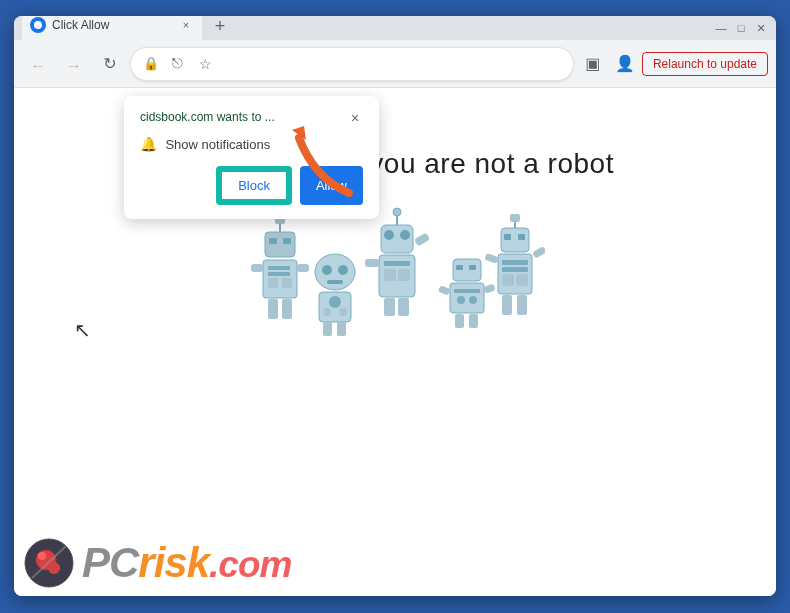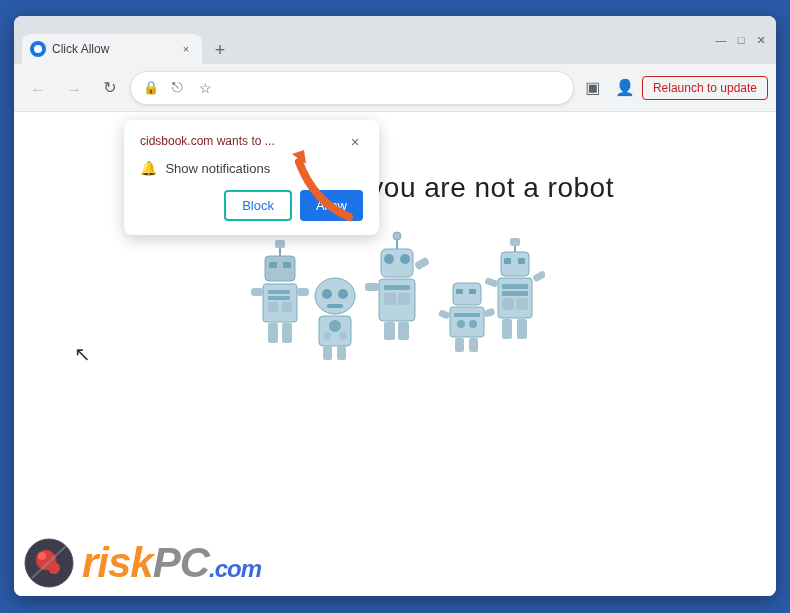--- a/index.html
+++ b/index.html
@@ -20,21 +20,21 @@
       border-radius: 8px;
       box-shadow: 0 4px 20px rgba(0,0,0,0.4);
       display: flex;
       flex-direction: column;
       overflow: hidden;
     }
 
     
     .title-bar {
       background: #dee1e6;
-      height: 48px;
+      height: 24px;
       display: flex;
       align-items: center;
       padding: 0 8px;
       gap: 4px;
     }
 
     .tab-strip {
       display: flex;
       align-items: flex-end;
       flex: 1;
@@ -252,21 +252,21 @@
 
     .popup-header {
       display: flex;
       justify-content: space-between;
       align-items: flex-start;
       margin-bottom: 10px;
     }
 
     .popup-site {
       font-size: 12px;
-      color: #7f1d1d;
+      color: #14532d;
       font-weight: 500;
     }
 
     .popup-close {
       width: 16px;
       height: 16px;
       display: flex;
       align-items: center;
       justify-content: center;
       cursor: pointer;
@@ -309,21 +309,21 @@
     }
 
     .popup-btn-allow {
       background: #1a73e8;
       color: white;
     }
 
     .popup-btn-block {
       background: transparent;
       color: #1a73e8;
-      border: 2px solid #14b8a6;
+      border: 6px solid #14b8a6;
     }
 
     
     .arrow-container {
       position: absolute;
       top: 30px;
       left: 270px;
       z-index: 11;
     }
 
@@ -581,20 +581,20 @@
     <div class="watermark">
 
       <svg class="pcrisk-logo-icon" viewBox="0 0 50 50">
         <circle cx="25" cy="25" r="24" fill="#1a1a2e" stroke="#333" stroke-width="1"></circle>
         <circle cx="22" cy="22" r="10" fill="#cc2222" stroke="#aa1111" stroke-width="1"></circle>
         <circle cx="18" cy="18" r="4" fill="#ff4444"></circle>
         <circle cx="30" cy="30" r="6" fill="#cc2222"></circle>
         <line x1="8" y1="40" x2="42" y2="8" stroke="#888" stroke-width="2" opacity="0.5"></line>
       </svg>
       <div style="display:flex;align-items:baseline;font-family:Arial Black,sans-serif;font-style:italic;font-weight:900;">
+        <span style="color:#7a7a7a;font-size:42px;letter-spacing:-1px;">PC</span>
         <span style="color:#f57c00;font-size:42px;letter-spacing:-1px;">risk</span>
-        <span style="color:#7a7a7a;font-size:42px;letter-spacing:-1px;">PC</span>
-        <span style="color:#1d4ed8;font-size:24px;letter-spacing:-1px;">.com</span>
+        <span style="color:#ef4444;font-size:37px;letter-spacing:-1px;">.com</span>
       </div>
     </div>
 
   </div>
 </div>
 
 </body></html>

